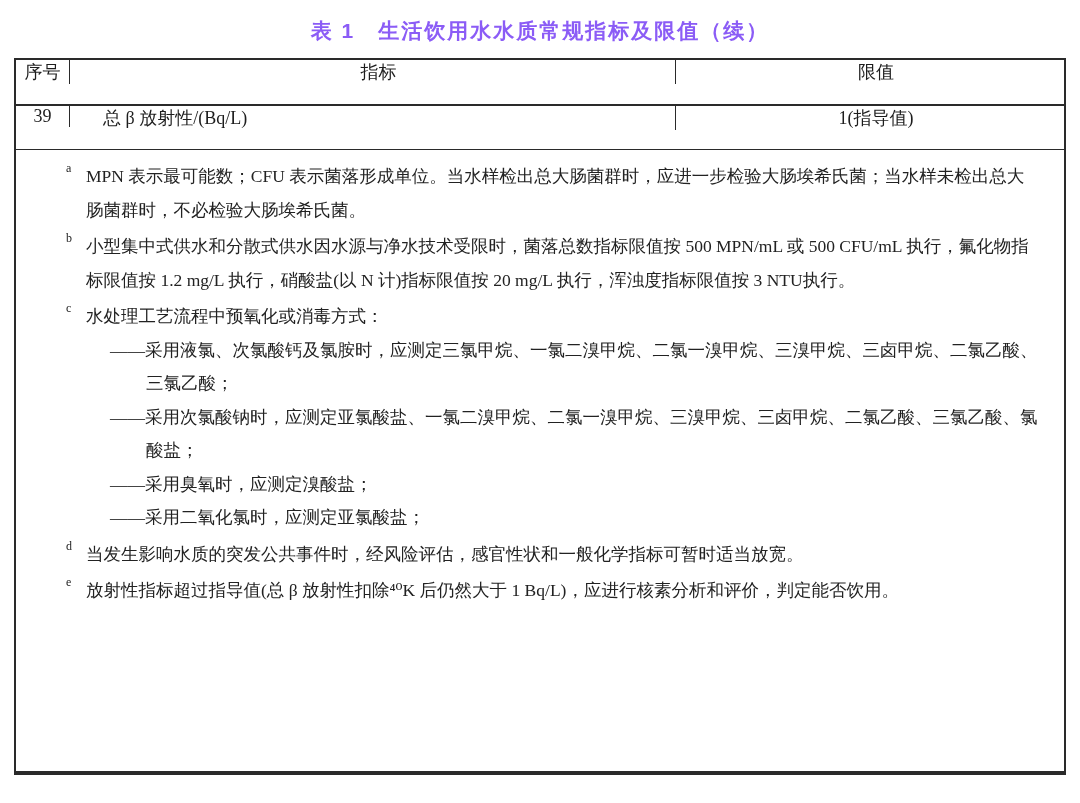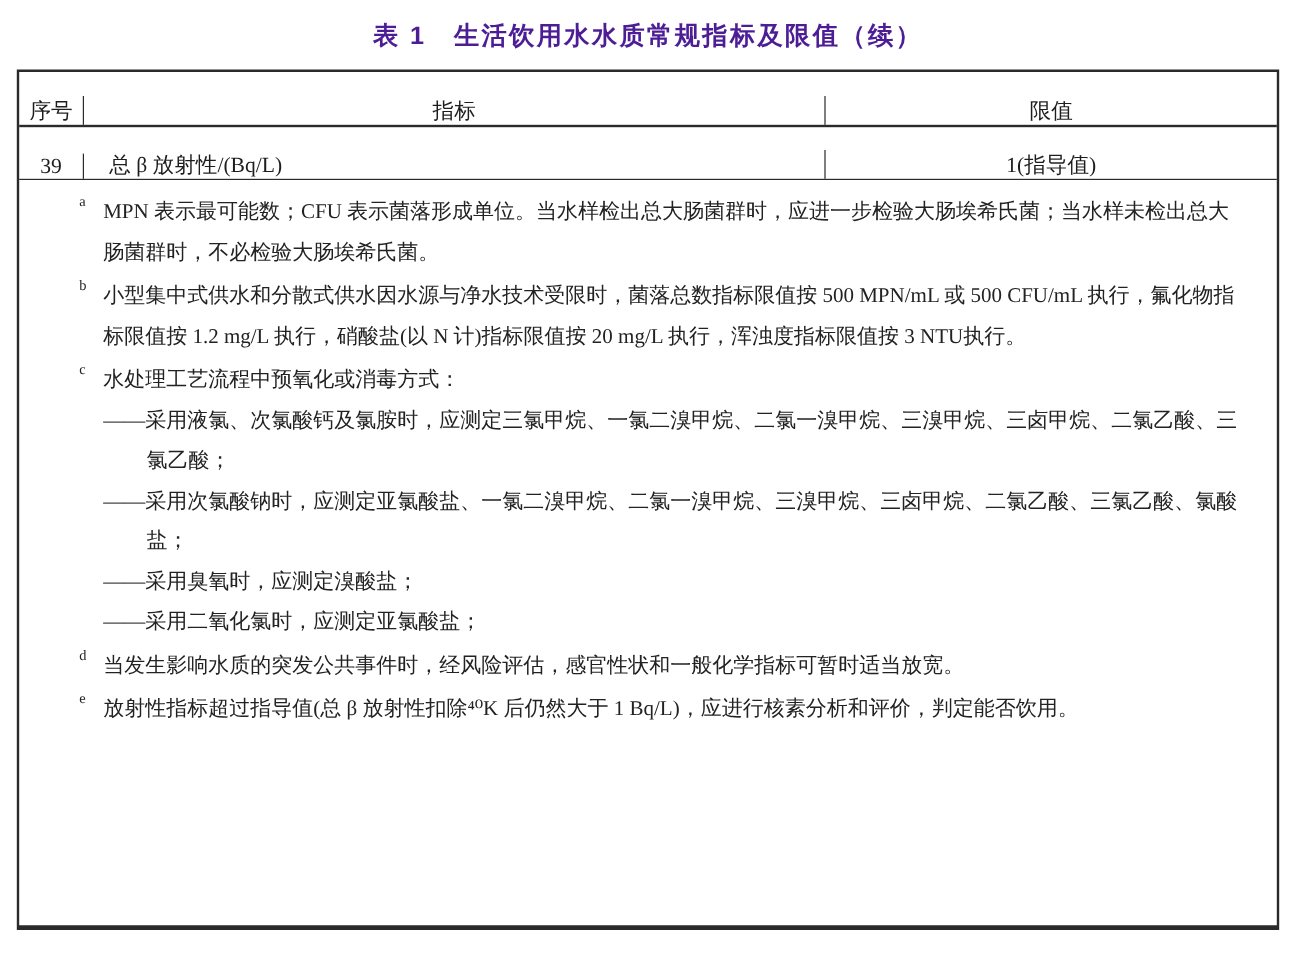--- a/index.html
+++ b/index.html
@@ -10,31 +10,31 @@
     color:#1d1d1d;
   }
   .doc-title{
     text-align:center;
     padding-top:17px;
     font-family:"Liberation Sans","DejaVu Sans",sans-serif;
     font-weight:700;
     font-size:21px;
     line-height:28px;
     letter-spacing:2px;
-    color:#4c1d95;
+    color:#8b5cf6;
   }
   .gb-table{
     box-sizing:border-box;
     margin:13px 14px 0 14px;
     height:717px;
     border:2px solid #2a2a2a;
     border-bottom-width:4px;
     background:#fff;
   }
-  .t-row{display:flex;align-items:flex-end;}
+  .t-row{display:flex;align-items:flex-start;gap:12px;}
   .t-head{height:44px;border-bottom:2px solid #2a2a2a;}
   .t-data{height:43px;border-bottom:1.5px solid #2a2a2a;}
   .cell{
     display:flex;align-items:center;justify-content:center;
     font-size:18px;
     box-sizing:border-box;
   }
   .cell-no{width:54px;border-right:1.5px solid #2a2a2a;}
   .cell-ind{flex:1;border-right:1.5px solid #2a2a2a;}
   .cell-lim{width:376px;font-family:Liberation Serif, serif;}
@@ -54,20 +54,21 @@
   .note-marker{
     position:absolute;
     left:50px;
     top:2px;
     font-size:12px;
     line-height:12px;
   }
   .bullet{
     padding-left:36px;
     text-indent:-36px;
+    margin-left:24px;
   }
 </style>
 </head>
 <body>
 
 <div class="page">
 
   <div class="doc-title">表 1　生活饮用水水质常规指标及限值（续）</div>
 
   <div class="gb-table">

